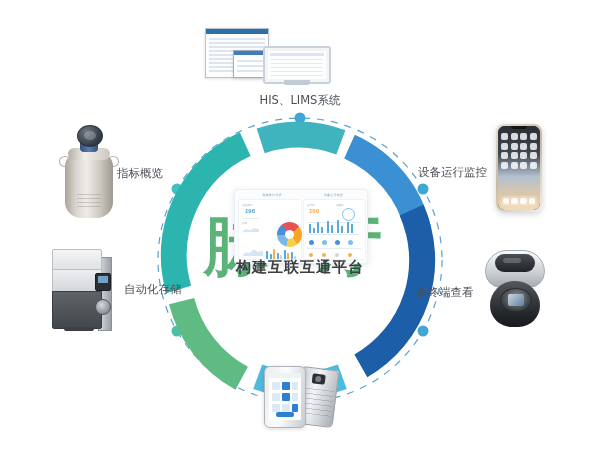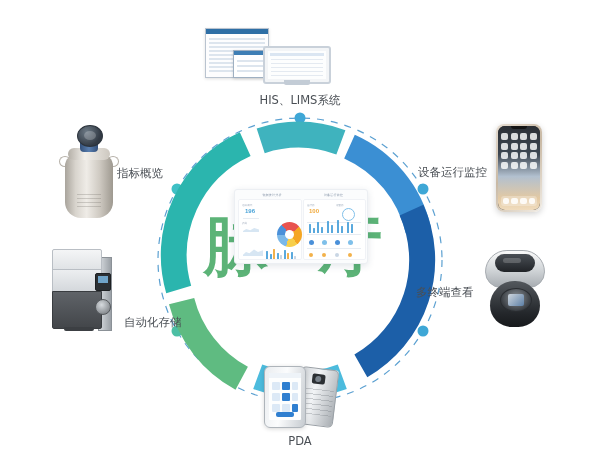--- a/index.html
+++ b/index.html
@@ -68,21 +68,21 @@
   }
 
   
   .lbl{
     position:absolute;font-size:11.5px;color:#4a4f55;white-space:nowrap;
     font-family:"DejaVu Sans","Liberation Sans",sans-serif;
   }
   .lbl-top{left:0;right:0;top:93px;text-align:center;}
   .lbl-pda{left:0;right:0;top:434px;text-align:center;}
   .lbl-lnt{left:117px;top:166px;}
-  .lbl-sto{left:124px;top:282px;margin-top:33px;}
+  .lbl-sto{left:124px;top:282px;}
   .lbl-mt{left:418px;top:165px;}
   .lbl-ltc{left:416px;top:285px;}
 
   
   .dev{position:absolute;}
 
   
   #dev-monitors{left:205px;top:28px;width:128px;height:58px;}
   .mon-back{position:absolute;left:0;top:0;width:62px;height:48px;background:#fdfdfe;border:1px solid #b9c3cf;box-shadow:0 1px 3px rgba(0,0,0,.12);}
   .mon-back .tb{position:absolute;left:0;right:0;top:0;height:5px;background:#2e6fa6;}
@@ -243,20 +243,21 @@
       <div class="chip" style="left:31px;bottom:14px;width:5px;height:5px;background:#4a90d9;"></div>
       <div class="chip" style="left:44px;bottom:14px;width:5px;height:5px;background:#7fc0ea;"></div>
       <div class="line" style="left:3px;width:54px;bottom:10px;"></div>
       <div class="chip" style="left:5px;bottom:2px;width:4px;height:4px;background:#f3b14a;"></div>
       <div class="chip" style="left:18px;bottom:2px;width:4px;height:4px;background:#f3b14a;"></div>
       <div class="chip" style="left:31px;bottom:2px;width:4px;height:4px;background:#c9d6e4;"></div>
       <div class="chip" style="left:44px;bottom:2px;width:4px;height:4px;background:#f3b14a;"></div>
     </div>
   </div>
 
+  <div class="caption">构建互联互通平台</div>
 
   <div class="dev" id="dev-monitors">
     <div class="mon-back">
       <div class="tb"></div>
       <div class="rw" style="top:9px;"></div>
         <div class="rw" style="top:13px;"></div>
       <div class="rw" style="top:17px;"></div>
         <div class="rw" style="top:21px;"></div>
       <div class="rw" style="top:25px;"></div>
         <div class="rw" style="top:29px;"></div>
@@ -347,21 +348,20 @@
         <div class="tile" style="left:3px;top:20px;width:8px;height:8px;"></div>
         <div class="tile b" style="left:13px;top:20px;width:8px;height:8px;"></div>
         <div class="tile" style="left:23px;top:20px;width:6px;height:8px;"></div>
         <div class="tile" style="left:3px;top:31px;width:8px;height:8px;"></div>
         <div class="tile" style="left:13px;top:31px;width:8px;height:8px;"></div>
         <div class="tile b" style="left:23px;top:31px;width:6px;height:8px;"></div>
         <div class="btn"></div>
       </div>
     </div>
   </div>
-  <div class="lbl lbl-pda">PDA</div>
 
   <div class="dev" id="dev-storage">
     <div class="sto-col"></div>
     <div class="sto-top"></div>
     <div class="sto-mid"></div>
     <div class="sto-bot"></div>
     <div class="sto-panel"></div>
     <div class="sto-wheel"></div>
     <div class="sto-foot"></div>
   </div>

